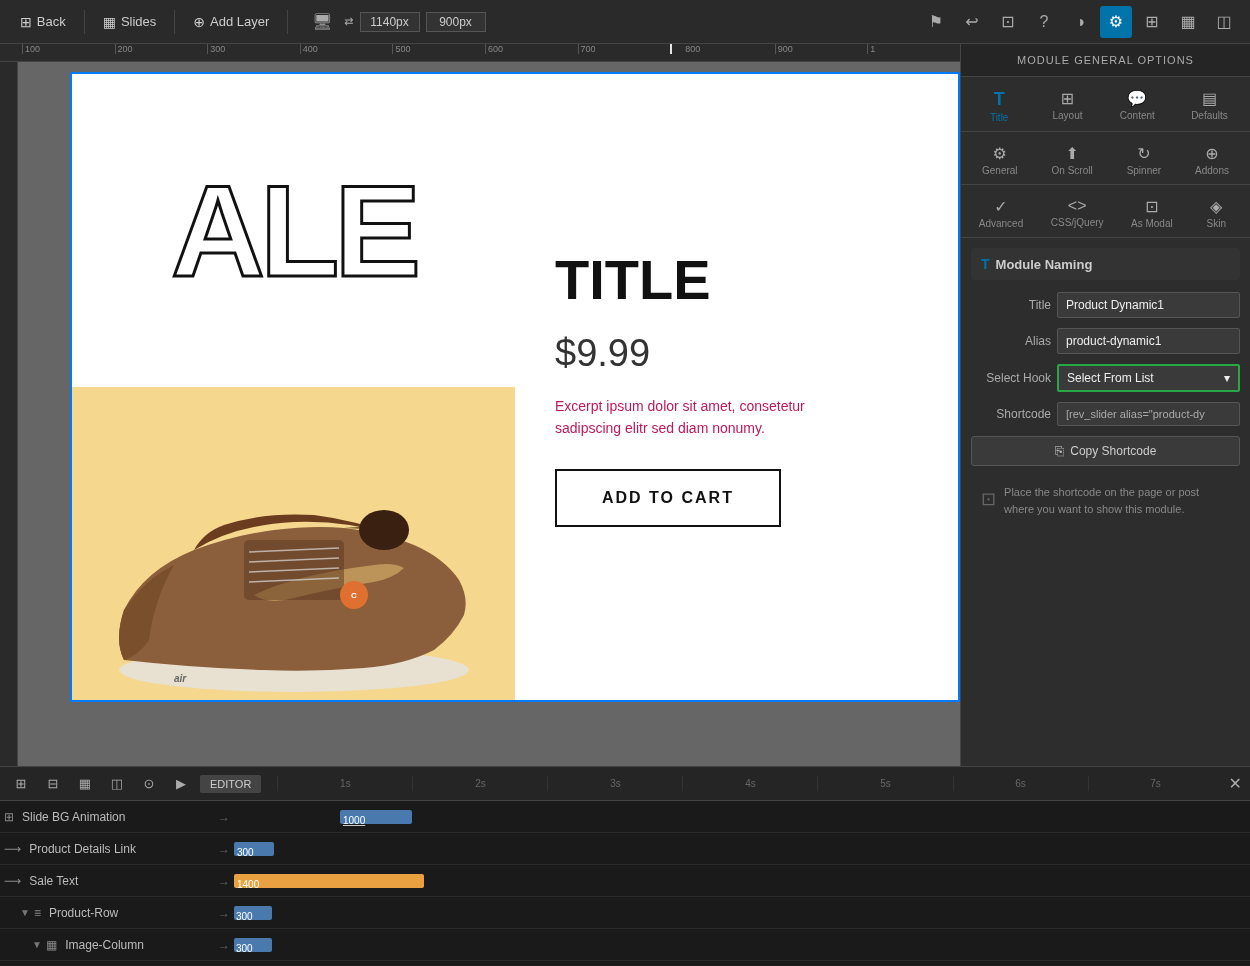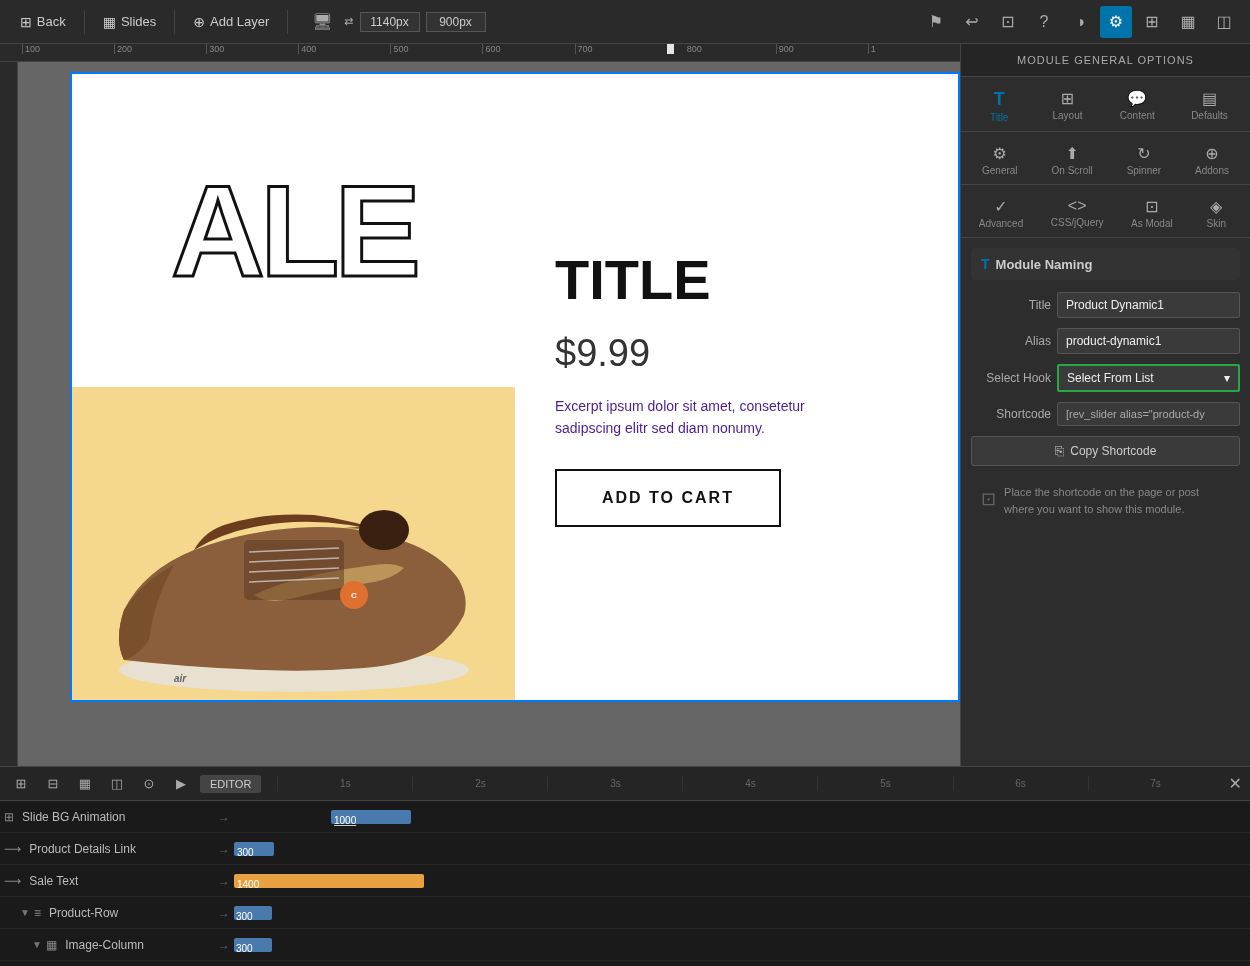--- a/index.html
+++ b/index.html
@@ -79,21 +79,21 @@
       align-items: flex-start; justify-content: center; padding: 40px;
     }
     .product-title {
       font-size: 56px; font-weight: 900; color: #111; font-family: Arial Black, sans-serif;
       margin-bottom: 20px;
     }
     .product-price {
       font-size: 38px; font-weight: 400; color: #333; margin-bottom: 20px;
     }
     .product-desc {
-      font-size: 14px; color: #4c1d95; line-height: 1.6; margin-bottom: 30px; max-width: 280px;
+      font-size: 14px; color: #be185d; line-height: 1.6; margin-bottom: 30px; max-width: 280px;
     }
     .add-to-cart-btn {
       border: 2px solid #111; background: #fff; color: #111;
       font-size: 16px; font-weight: 700; letter-spacing: 2px;
       padding: 18px 45px; cursor: pointer;
     }
 
     
     .right-panel {
       width: 290px; background: #2d2d2d; border-left: 1px solid #444;
@@ -245,21 +245,21 @@
 
     <div class="ruler-h">
       <div style="display:flex; width:100%; font-size:9px; color:#888; padding-left:18px;">
         <span style="flex:1; border-left:1px solid #555; padding-left:2px;">100</span>
         <span style="flex:1; border-left:1px solid #555; padding-left:2px;">200</span>
         <span style="flex:1; border-left:1px solid #555; padding-left:2px;">300</span>
         <span style="flex:1; border-left:1px solid #555; padding-left:2px;">400</span>
         <span style="flex:1; border-left:1px solid #555; padding-left:2px;">500</span>
         <span style="flex:1; border-left:1px solid #555; padding-left:2px;">600</span>
         <span style="flex:1; border-left:1px solid #555; padding-left:2px;">700</span>
-        <span style="flex:1; border-left:7px solid #e5e5e5; padding-left:13px;">800</span>
+        <span style="flex:1; border-left:2px solid #e5e5e5; padding-left:13px;">800</span>
         <span style="flex:1; border-left:1px solid #555; padding-left:2px;">900</span>
         <span style="flex:1; border-left:1px solid #555; padding-left:2px;">1</span>
       </div>
     </div>
     <div class="canvas-content">
       <div class="ruler-v"></div>
       <div class="canvas-main">
 
         <div class="slide-canvas">
 
@@ -439,21 +439,21 @@
 
   <div class="timeline-rows">
 
     <div class="timeline-row">
       <div class="row-indent" style="width:230px;">
         <span class="row-icon">⊞</span>
         <span class="row-label">Slide BG Animation</span>
         <span class="row-arrow">→</span>
       </div>
       <div class="row-bar-area">
-        <div class="row-bar" style="left:97px; width:80px; background:#4a7aad;text-decoration:underline;">
+        <div class="row-bar" style="left:106px; width:72px; background:#4a7aad;text-decoration:underline;">
           <span style="font-size:10px; color:#fff; padding:0 3px;">1000</span>
         </div>
       </div>
     </div>
 
     <div class="timeline-row">
       <div class="row-indent" style="width:230px;">
         <span class="row-icon">⟶</span>
         <span class="row-label">Product Details Link</span>
         <span class="row-arrow">→</span>

